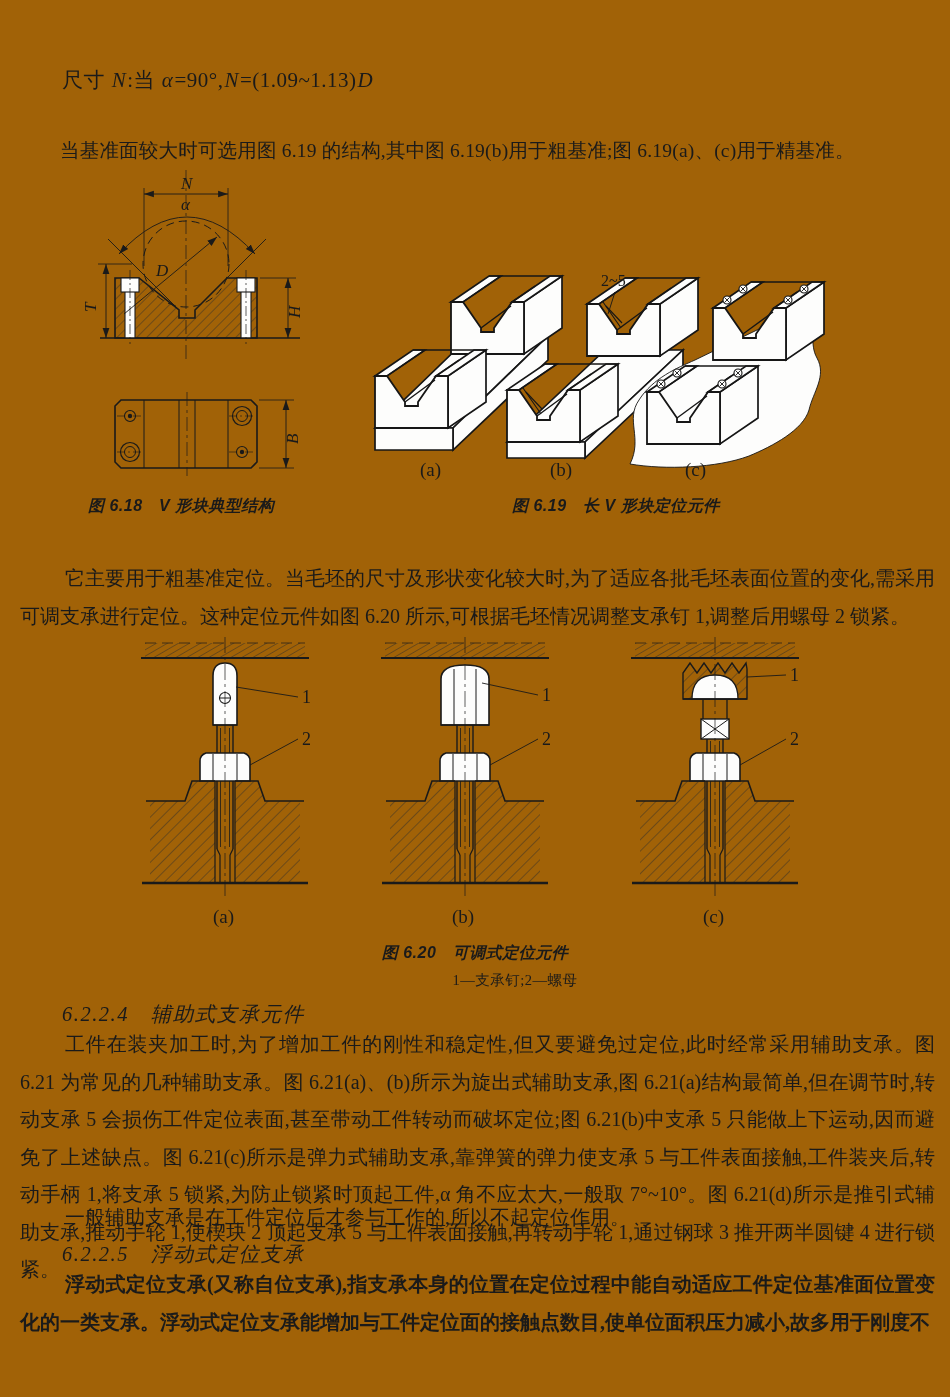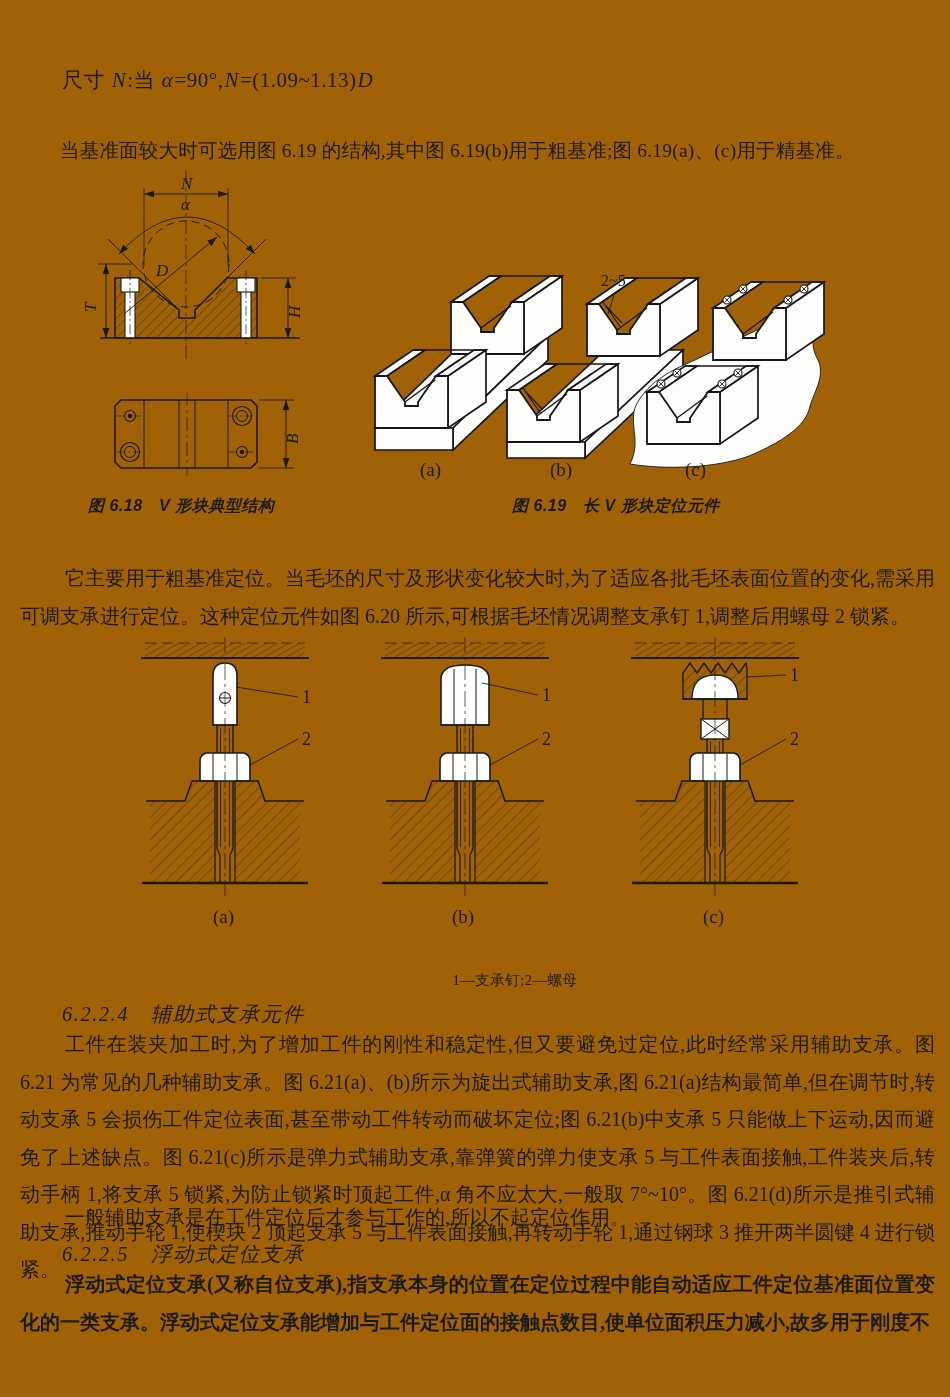--- a/index.html
+++ b/index.html
@@ -291,20 +291,21 @@
     <text class="plab" x="172" y="110">2</text>
     <text class="plab" x="412" y="66">1</text>
     <text class="plab" x="412" y="110">2</text>
     <text class="plab" x="660" y="46">1</text>
     <text class="plab" x="660" y="110">2</text>
     <text class="sublab" x="83" y="288">(a)</text>
     <text class="sublab" x="322" y="288">(b)</text>
     <text class="sublab" x="573" y="288">(c)</text>
   </svg>
 
+  <div class="abs caption cap-center" style="top:943px;">图 6.20　可调式定位元件</div>
   <div class="abs legend cap-center" style="top:971px;padding-left:40px;">1—支承钉;2—螺母</div>
 
   <div class="abs heading" style="left:62px; top:1000px;text-align:right;">6.2.2.4　辅助式支承元件</div>
   <div class="abs body-para indent" style="left:20px; top:1026px;">工件在装夹加工时,为了增加工件的刚性和稳定性,但又要避免过定位,此时经常采用辅助支承。图 6.21 为常见的几种辅助支承。图 6.21(a)、(b)所示为旋出式辅助支承,图 6.21(a)结构最简单,但在调节时,转动支承 5 会损伤工件定位表面,甚至带动工件转动而破坏定位;图 6.21(b)中支承 5 只能做上下运动,因而避免了上述缺点。图 6.21(c)所示是弹力式辅助支承,靠弹簧的弹力使支承 5 与工件表面接触,工件装夹后,转动手柄 1,将支承 5 锁紧,为防止锁紧时顶起工件,α 角不应太大,一般取 7°~10°。图 6.21(d)所示是推引式辅助支承,推动手轮 1,使楔块 2 顶起支承 5 与工件表面接触,再转动手轮 1,通过钢球 3 推开两半圆键 4 进行锁紧。</div>
   <div class="abs note-line" style="left:65px; top:1204px;">一般辅助支承是在工件定位后才参与工作的,所以不起定位作用。</div>
 
   <div class="abs heading" style="left:62px; top:1240px;">6.2.2.5　浮动式定位支承</div>
   <div class="abs body-para indent" style="left:20px; top:1266px;font-weight:bold;">浮动式定位支承(又称自位支承),指支承本身的位置在定位过程中能自动适应工件定位基准面位置变化的一类支承。浮动式定位支承能增加与工件定位面的接触点数目,使单位面积压力减小,故多用于刚度不</div>
 
 </div>

